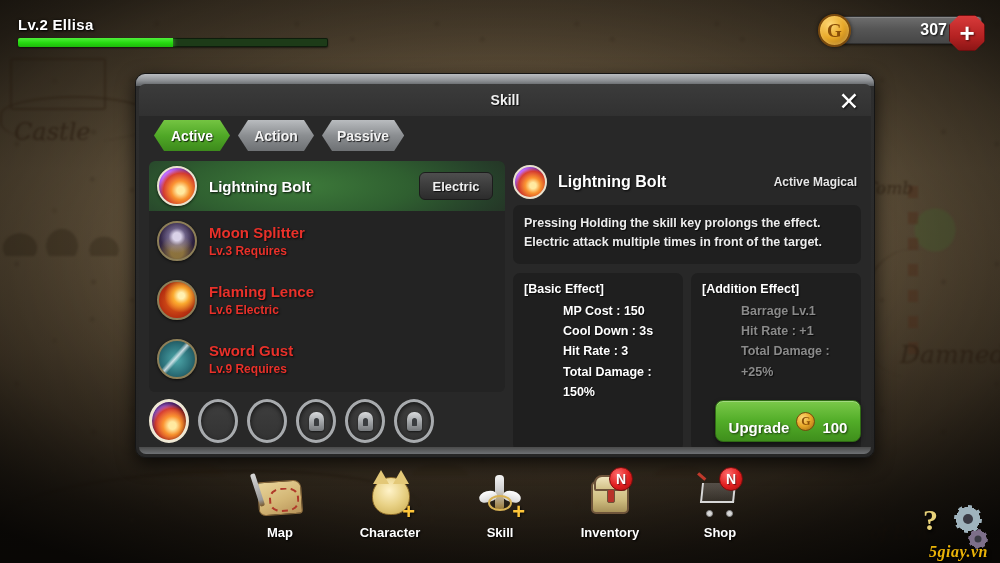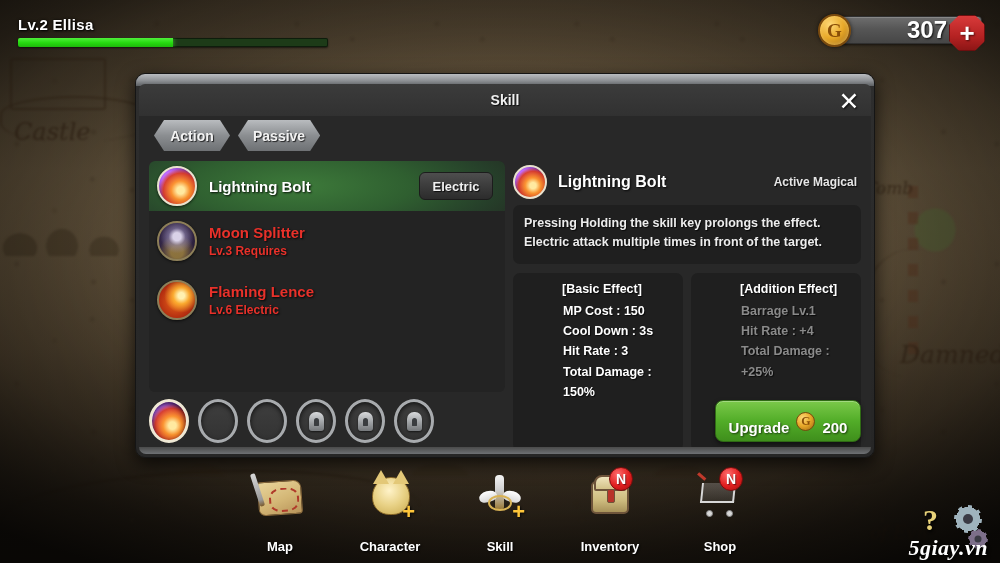--- a/index.html
+++ b/index.html
@@ -132,21 +132,21 @@
     width: 150px; height: 28px;
     margin-left: 14px;
     background: linear-gradient(180deg, #6e6e6e 0%, #565656 45%, #464646 100%);
     border: 1px solid #303030;
     border-radius: 4px;
     display: flex; align-items: center; justify-content: flex-end;
     padding-right: 34px;
     box-shadow: inset 0 1px 0 rgba(255,255,255,0.18), 0 1px 3px rgba(0,0,0,0.6);
   }
   .gold-amount {
-    color: #ffffff; font-size: 24px; font-weight: bold;
+    color: #ffffff; font-size: 16px; font-weight: bold;
     text-shadow: 1px 1px 2px rgba(0,0,0,0.8);
   }
   .gold-coin {
     position: absolute; left: 0; top: 3px;
     width: 33px; height: 33px;
     border-radius: 50%;
     background: radial-gradient(circle at 35% 30%, #ffd978 0%, #e8a828 48%, #9b6412 100%);
     border: 2px solid #7a4a0e;
     box-shadow: 0 0 4px rgba(0,0,0,0.6), inset 0 0 4px rgba(255,230,150,0.6);
     display: flex; align-items: center; justify-content: center;
@@ -354,21 +354,20 @@
   .effect-box {
     flex: 1 1 0;
     background: #1f1f1f;
     border-radius: 7px;
     padding: 9px 11px;
   }
   .effect-head {
     font-size: 12.5px; font-weight: bold; color: #ffffff;
     margin-bottom: 5px;
     text-shadow: 1px 1px 1px rgba(0,0,0,0.7);
-    margin-left: 38px;
   }
   .effect-line {
     font-size: 12.5px; font-weight: bold; color: #ffffff;
     line-height: 1.62;
     text-shadow: 1px 1px 1px rgba(0,0,0,0.7);
     padding-left: 39px;
   }
   .effect-box.dim .effect-line { color: #8a8a8a; }
 
   
@@ -446,21 +445,21 @@
     width: 78px;
     display: flex; flex-direction: column; align-items: center;
     cursor: pointer;
     position: relative;
   }
   .nav-icon {
     width: 54px; height: 54px;
     position: relative;
   }
   .nav-label {
-    margin-top: 14px;
+    margin-top: 0;
     font-size: 13px; font-weight: bold; color: #ffffff;
     text-shadow: 1px 1px 2px rgba(0,0,0,0.95);
   }
   .badge {
     position: absolute; right: 4px; top: -4px;
     width: 24px; height: 24px;
     border-radius: 50%;
     background: radial-gradient(circle at 36% 28%, #ff6b6b 0%, #e01f1f 55%, #a81010 100%);
     border: 1px solid #7d0c0c;
     color: #fff; font-size: 14px; font-weight: bold;
@@ -618,24 +617,24 @@
   .gear-b {
     right: 12px; bottom: 14px;
     width: 20px; height: 20px;
     background:
       repeating-conic-gradient(#7d6f8a 0deg 18deg, transparent 18deg 45deg),
       radial-gradient(circle, #7d6f8a 60%, transparent 62%);
   }
   .gear-b::before { width: 7px; height: 7px; }
   .watermark {
     position: absolute; right: 12px; bottom: 2px;
-    color: #ffffff;
+    color: #eab308;
     font-family: "Liberation Serif", serif;
     font-style: italic; font-weight: bold;
-    font-size: 22px;
+    font-size: 16px;
     text-shadow: 2px 2px 3px rgba(0,0,0,0.9);
     letter-spacing: .5px;
   }
 </style>
 </head>
 <body>
 
 <div id="stage">
 
   <div class="map-bg"></div>
@@ -670,20 +669,21 @@
   <div class="panel">
     <div class="panel-bevel"></div>
     <div class="panel-titlebar">
       <span class="panel-title">Skill</span>
     </div>
     <div class="close-btn">✕</div>
 
     <div class="panel-body">
 
       <div class="tabs">
+        <div class="tab active">Active</div>
         <div class="tab">Action</div>
         <div class="tab">Passive</div>
       </div>
 
       <div class="skill-list">
         <div class="skill-row selected">
           <div class="skill-icon lightning"></div>
           <div class="skill-names">
             <div class="skill-name">Lightning Bolt</div>
           </div>
@@ -699,20 +699,27 @@
         </div>
 
         <div class="skill-row locked">
           <div class="skill-icon flame"></div>
           <div class="skill-names">
             <div class="skill-name">Flaming Lence</div>
             <div class="skill-req">Lv.6 Electric</div>
           </div>
         </div>
 
+        <div class="skill-row locked">
+          <div class="skill-icon sword"></div>
+          <div class="skill-names">
+            <div class="skill-name">Sword Gust</div>
+            <div class="skill-req">Lv.9 Requires</div>
+          </div>
+        </div>
       </div>
 
       <div class="detail">
         <div class="detail-head">
           <div class="detail-icon"></div>
           <span class="detail-title">Lightning Bolt</span>
           <span class="detail-type">Active Magical</span>
         </div>
 
         <div class="detail-desc">
@@ -724,21 +731,21 @@
           <div class="effect-box">
             <div class="effect-head">[Basic Effect]</div>
             <div class="effect-line">MP Cost : 150</div>
             <div class="effect-line">Cool Down : 3s</div>
             <div class="effect-line">Hit Rate : 3</div>
             <div class="effect-line">Total Damage : 150%</div>
           </div>
           <div class="effect-box dim">
             <div class="effect-head">[Addition Effect]</div>
             <div class="effect-line">Barrage Lv.1</div>
-            <div class="effect-line">Hit Rate : +4</div>
+            <div class="effect-line">Hit Rate : +1</div>
             <div class="effect-line">Total Damage : +25%</div>
           </div>
         </div>
       </div>
 
       <div class="slot-bar">
         <div class="slot filled"></div>
         <div class="slot"></div>
         <div class="slot"></div>
         <div class="slot">
@@ -747,21 +754,21 @@
         <div class="slot">
           <div class="lock-glyph"></div>
         </div>
         <div class="slot">
           <div class="lock-glyph"></div>
         </div>
 
         <div class="upgrade-btn">
           <span class="upgrade-label">Upgrade</span>
           <span class="coin-small">G</span>
-          <span class="upgrade-cost">200</span>
+          <span class="upgrade-cost">100</span>
         </div>
       </div>
 
       <div class="panel-foot-bevel"></div>
     </div>
   </div>
 
   <div class="navbar">
 
     <div class="nav-item">

